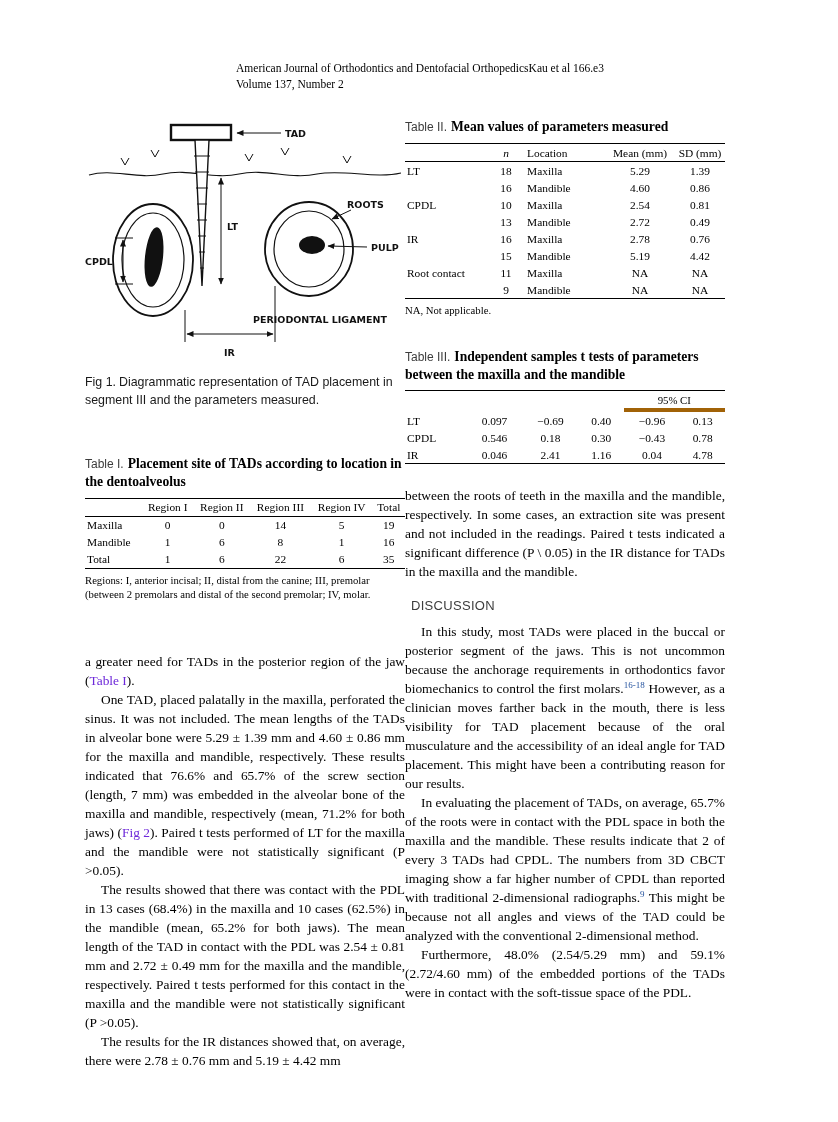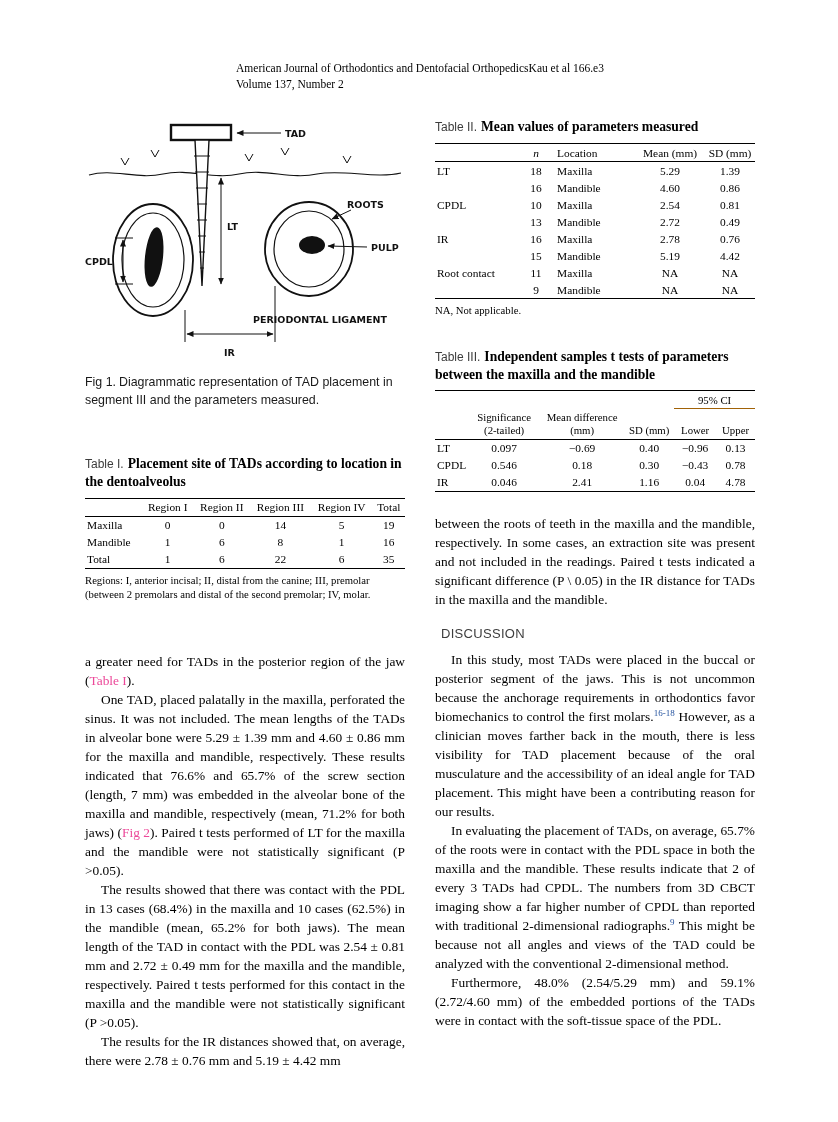--- a/index.html
+++ b/index.html
@@ -8,21 +8,21 @@
     width:838px; height:1122px; overflow:hidden; position:relative;
     font-family:"Liberation Serif", serif; color:#000;
   }
   .page { padding:60px 83px 0 85px; }
 
   
   .pg-header { display:flex; justify-content:center; font-size:11.5px; line-height:1.4; }
   .pg-header .hdr-right span { }
 
   
-  .columns { display:flex; gap:30px; margin-top:26px; }
+  .columns { display:flex; margin-top:26px; }
   .col { width:320px; }
 
   
   .fig-svg { display:block; }
   .figlbl { font:bold 9.5px "DejaVu Sans", sans-serif; fill:#111; }
   .fig-caption { font-family:"Liberation Sans", sans-serif; font-size:12.4px; color:#1a1a1a;
                  line-height:1.4; margin-top:14px; }
   .fig-caption .figlab { margin-right:3px; }
 
   
@@ -35,29 +35,29 @@
   table.tbl { width:100%; border-collapse:collapse; font-size:11.4px;
               border-top:1.5px solid #000; border-bottom:1.5px solid #000; }
   .tbl th, .tbl td { padding:2.5px 2px; font-weight:normal; vertical-align:bottom; }
   .tbl thead tr.hdr th { border-bottom:1px solid #000; }
   .tbl .num { text-align:center; }
   .tbl .rowlab { text-align:left; white-space:nowrap; }
   .tbl .loc { text-align:left; }
   .tbl th.ital { font-style:italic; }
   .t3 { font-size:11px; }
   .t3 th { font-size:10.8px; text-align:center; line-height:1.15; }
-  .t3 .ci-span { border-bottom:1px solid #a16207; text-align:center; padding-bottom:2px; }
+  .t3 .ci-span { border-bottom:4px solid #a16207; text-align:center; padding-bottom:2px; }
   .footnote { font-size:10.7px; line-height:1.35; margin-top:4px; text-align:left; }
 
   
   .body-text { font-size:13.4px; line-height:19px; text-align:justify; }
   .body-text p.indent { text-indent:16px; }
   .left-text { margin-top:50px; }
   .right-text { margin-top:22px; }
-  .link { color:#ec4899; text-decoration:none; cursor:pointer; }
+  .link { color:#6d28d9; text-decoration:none; cursor:pointer; }
   sup.ref { font-size:9px; line-height:0; }
   sup.ref a { color:#1f4e9c; text-decoration:none; }
   .section-heading { font-family:"Liberation Sans", sans-serif; font-size:13px; font-weight:500;
                      color:#3d3d3d; letter-spacing:.3px; margin:15px 6px 7px; }
 </style>
 </head>
 <body>
 
 <div class="page">
 
@@ -281,28 +281,20 @@
       <section class="table-section t3-section">
         <p class="tbl-caption">
           <span class="tbl-label">Table III.</span><span class="tbl-title">Independent samples t tests of parameters between the maxilla and the mandible</span>
         </p>
         <table class="tbl t3">
           <thead>
             <tr>
               <th colspan="4"></th>
               <th colspan="2" class="ci-span">95% CI</th>
             </tr>
-            <tr class="hdr">
-              <th class="rowlab" style="width:32px"></th>
-              <th style="width:72px">Significance (2-tailed)</th>
-              <th style="width:84px">Mean difference (mm)</th>
-              <th style="width:50px">SD (mm)</th>
-              <th style="width:42px">Lower</th>
-              <th>Upper</th>
-            </tr>
           </thead>
           <tbody>
             <tr>
               <td class="rowlab">LT</td>
               <td class="num">0.097</td>
               <td class="num">−0.69</td>
               <td class="num">0.40</td>
               <td class="num">−0.96</td>
               <td class="num">0.13</td>
             </tr>

